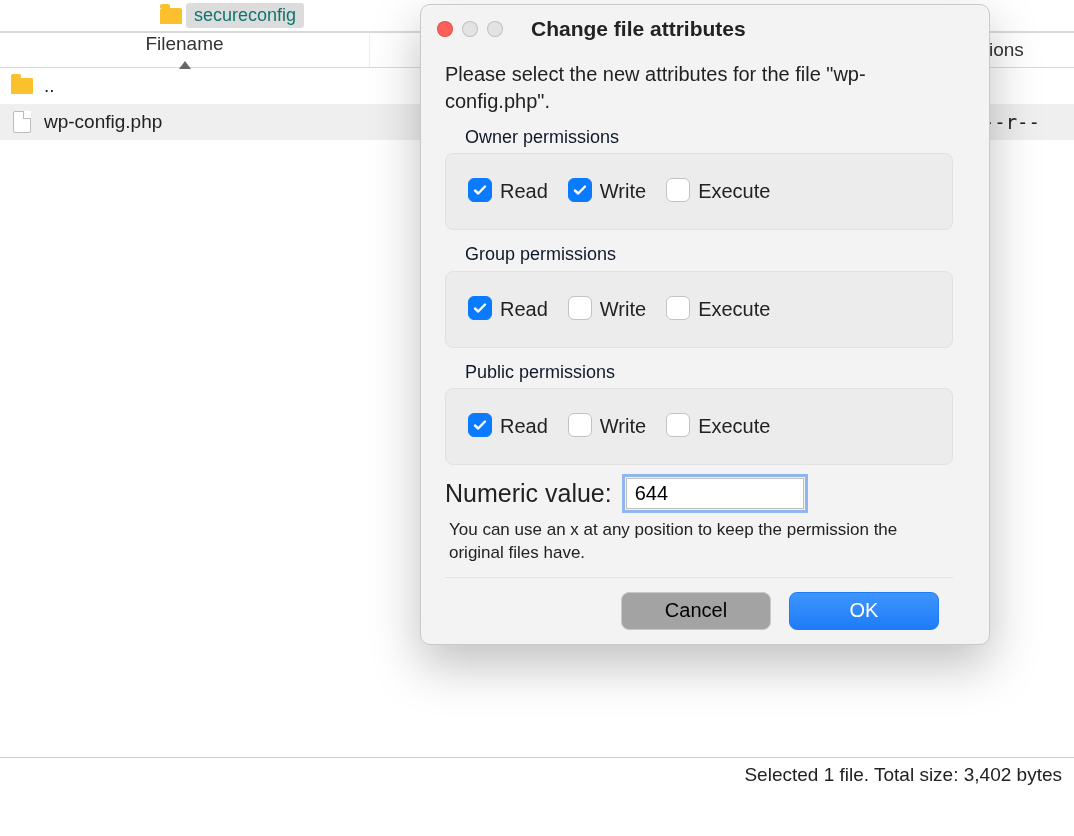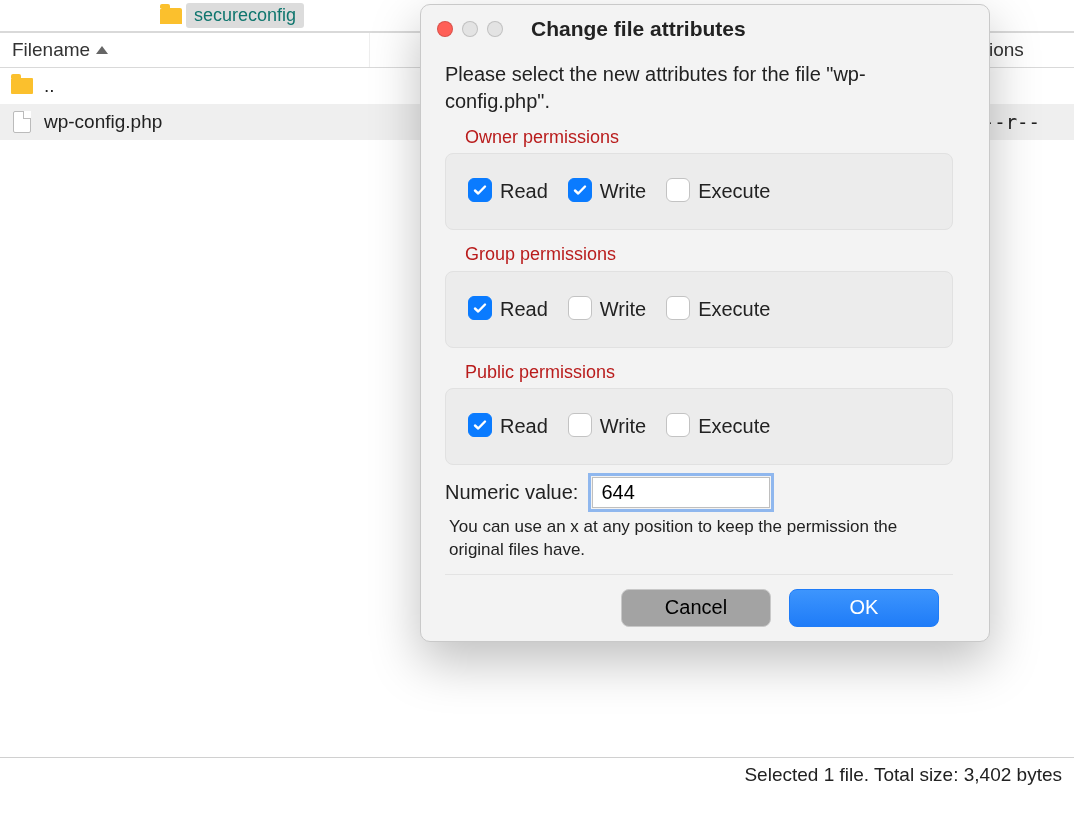--- a/index.html
+++ b/index.html
@@ -62,21 +62,21 @@
     user-select: none;
   }
   .list-header .hcell {
     padding: 0 12px;
     border-right: 1px solid #eee;
     height: 100%;
     display: flex;
     align-items: center;
     gap: 6px;
   }
-  .hcell.filename { width: 370px; }
+  .hcell.filename { width: 370px; flex-direction: column; }
   .hcell.perm { flex: 1; border-right: none; justify-content: flex-start; padding-left: 600px;}
   .sort-caret {
     width: 0; height: 0;
     border-left: 6px solid transparent;
     border-right: 6px solid transparent;
     border-bottom: 8px solid #666;
   }
 
   .rows { }
   .row {
@@ -167,21 +167,21 @@
   }
   .dlg-body {
     padding: 8px 36px 0 24px;
     font-size: 20px;
     line-height: 1.35;
   }
   .instr { margin: 6px 0 10px 0; }
 
   .group-label {
     font-size: 18px;
-    color: #b91c1c;
+    color: #0f172a;
     margin: 8px 0 4px 20px;
   }
   .perm-box {
     background: #ececec;
     border: 1px solid #e1e1e1;
     border-radius: 8px;
     margin: 0 0 12px 0;
     padding: 24px 22px;
     display: flex;
     gap: 20px;
@@ -204,21 +204,21 @@
     background: #0a7bff;
     border-color: #0a7bff;
   }
   .box.on svg { display:block; }
   .box svg { display:none; width:16px; height:16px; }
 
   .numrow {
     display: flex; align-items: center; gap: 14px;
     margin: 10px 0 8px 0;
   }
-  .numlabel { font-size: 20px; }
+  .numlabel { font-size: 25px; }
   .numinput {
     font-size: 20px;
     font-family: inherit;
     padding: 3px 8px;
     width: 178px;
     border: 1px solid #bfbfbf;
     outline: 3px solid #8fb7ee;
     outline-offset: 1px;
     background:#fff;
   }

